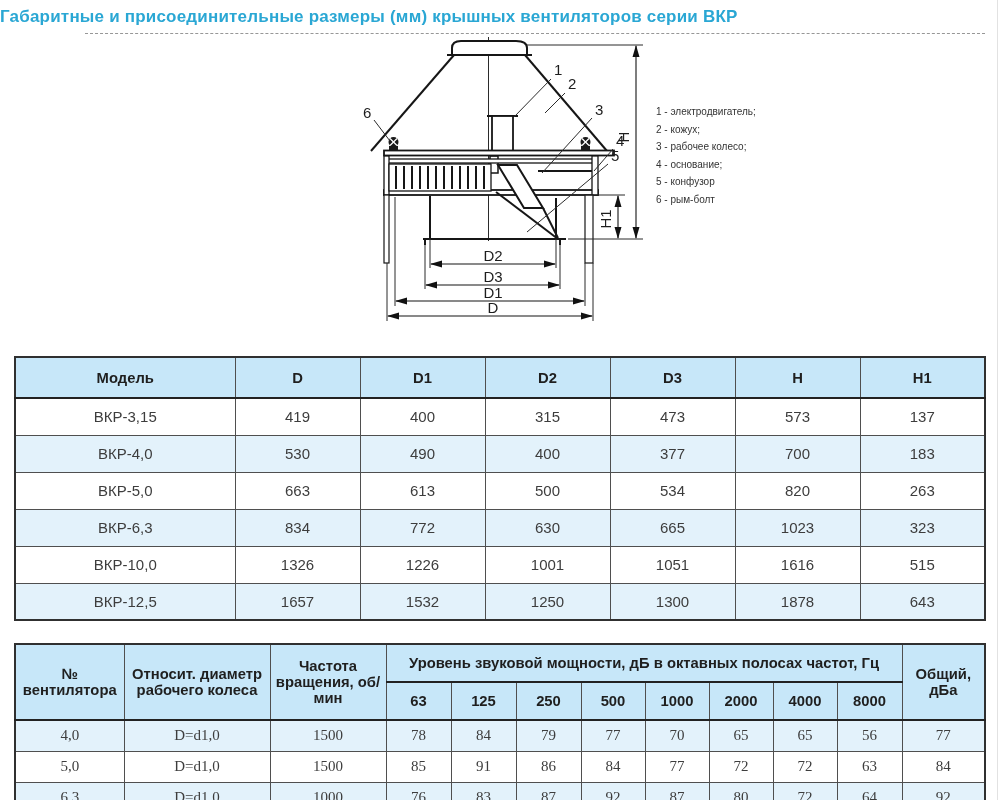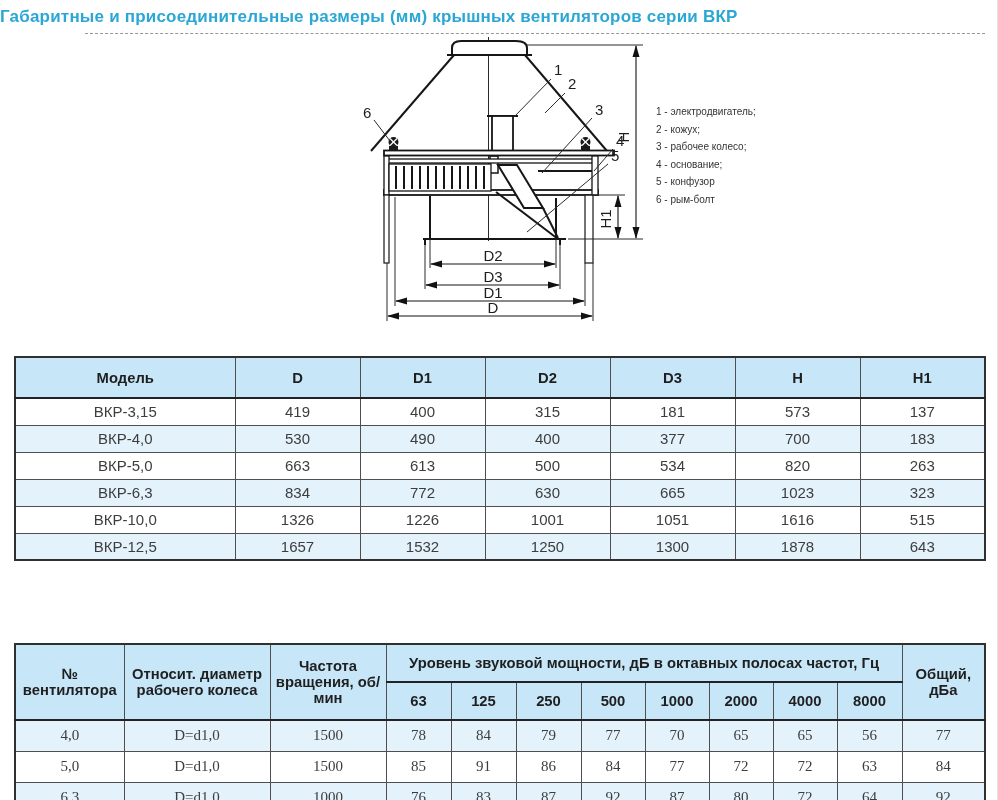--- a/index.html
+++ b/index.html
@@ -26,21 +26,21 @@
   table { position:absolute; left:14px; width:970px; border-collapse:collapse;
           table-layout:fixed; background:#fff; }
   table, th, td { border:1px solid #4f4f4f; }
   table { border:2px solid #303030; }
   th { background:#c7e7f9; color:#1f1f1f; font-size:14.8px; font-weight:bold;
        text-align:center; vertical-align:middle; padding:10px 4px; }
   td { color:#3d3d3d; font-size:15px; text-align:center; vertical-align:middle; padding:0 3px; }
 
   #dims-table { top:356px; }
   #dims-table thead th { height:41px; border-bottom:2px solid #222; }
-  #dims-table td { height:27px; }
+  #dims-table td { height:37px; }
   #dims-table tbody tr:nth-child(even) td { background:#e3f2fb; }
 
   #acoustic-table { top:643px; }
   #acoustic-table thead tr:first-child th { height:33px; }
   #acoustic-table thead tr:last-child th { height:36px; }
   #acoustic-table thead th { border-bottom-width:2px; border-bottom-color:#222; }
   #acoustic-table td { height:31px;font-family:Liberation Serif, serif; }
   #acoustic-table tbody tr:nth-child(odd) td { background:#e3f2fb; }
 </style>
 </head>
@@ -204,21 +204,21 @@
           <th>H</th>
           <th>H1</th>
         </tr>
     </thead>
     <tbody>
         <tr>
           <td>ВКР-3,15</td>
           <td>419</td>
           <td>400</td>
           <td>315</td>
-          <td>181</td>
+          <td>473</td>
           <td>573</td>
           <td>137</td>
         </tr>
         <tr>
           <td>ВКР-4,0</td>
           <td>530</td>
           <td>490</td>
           <td>400</td>
           <td>377</td>
           <td>700</td>

